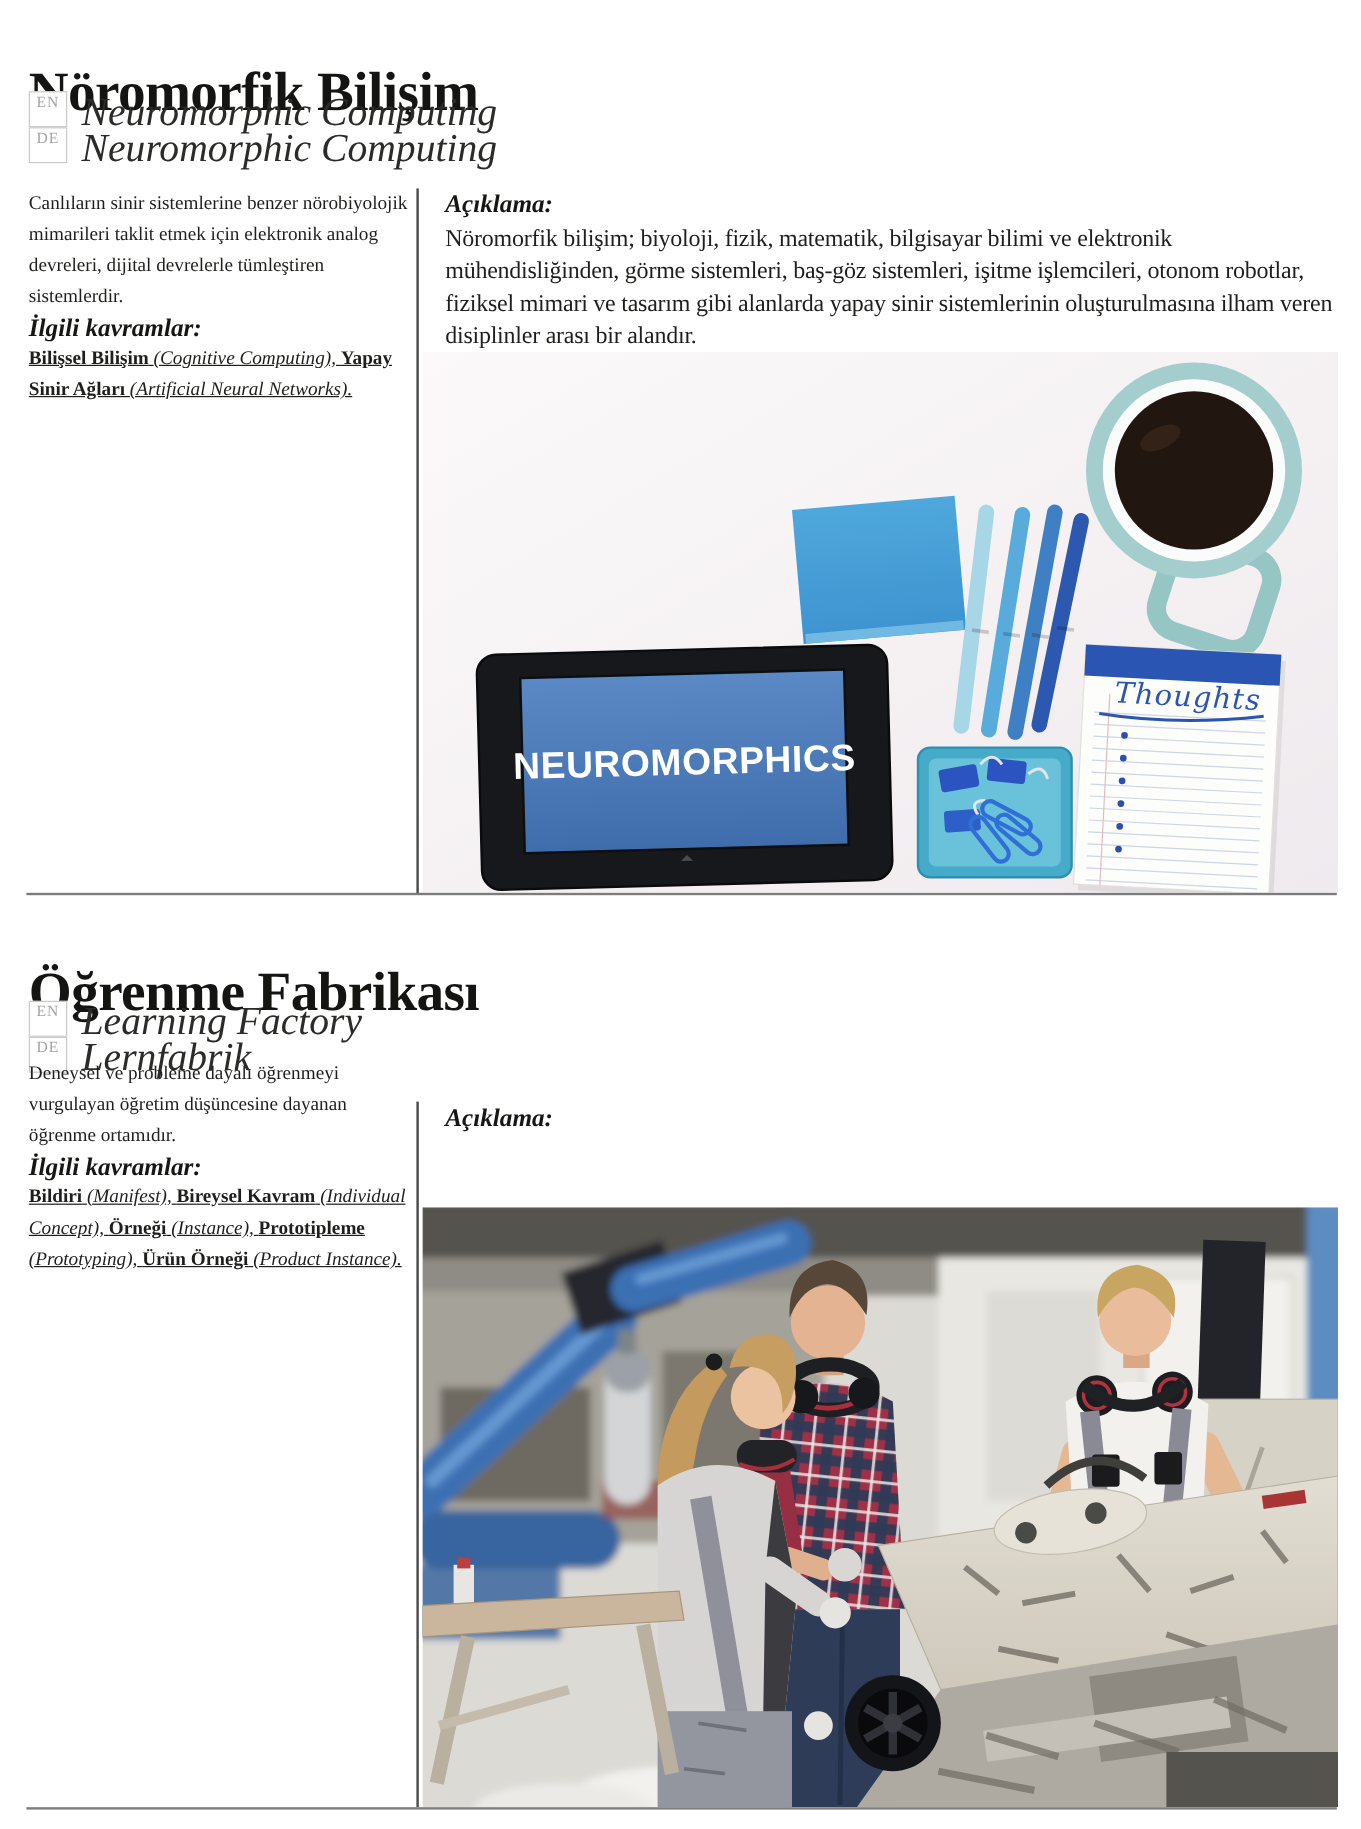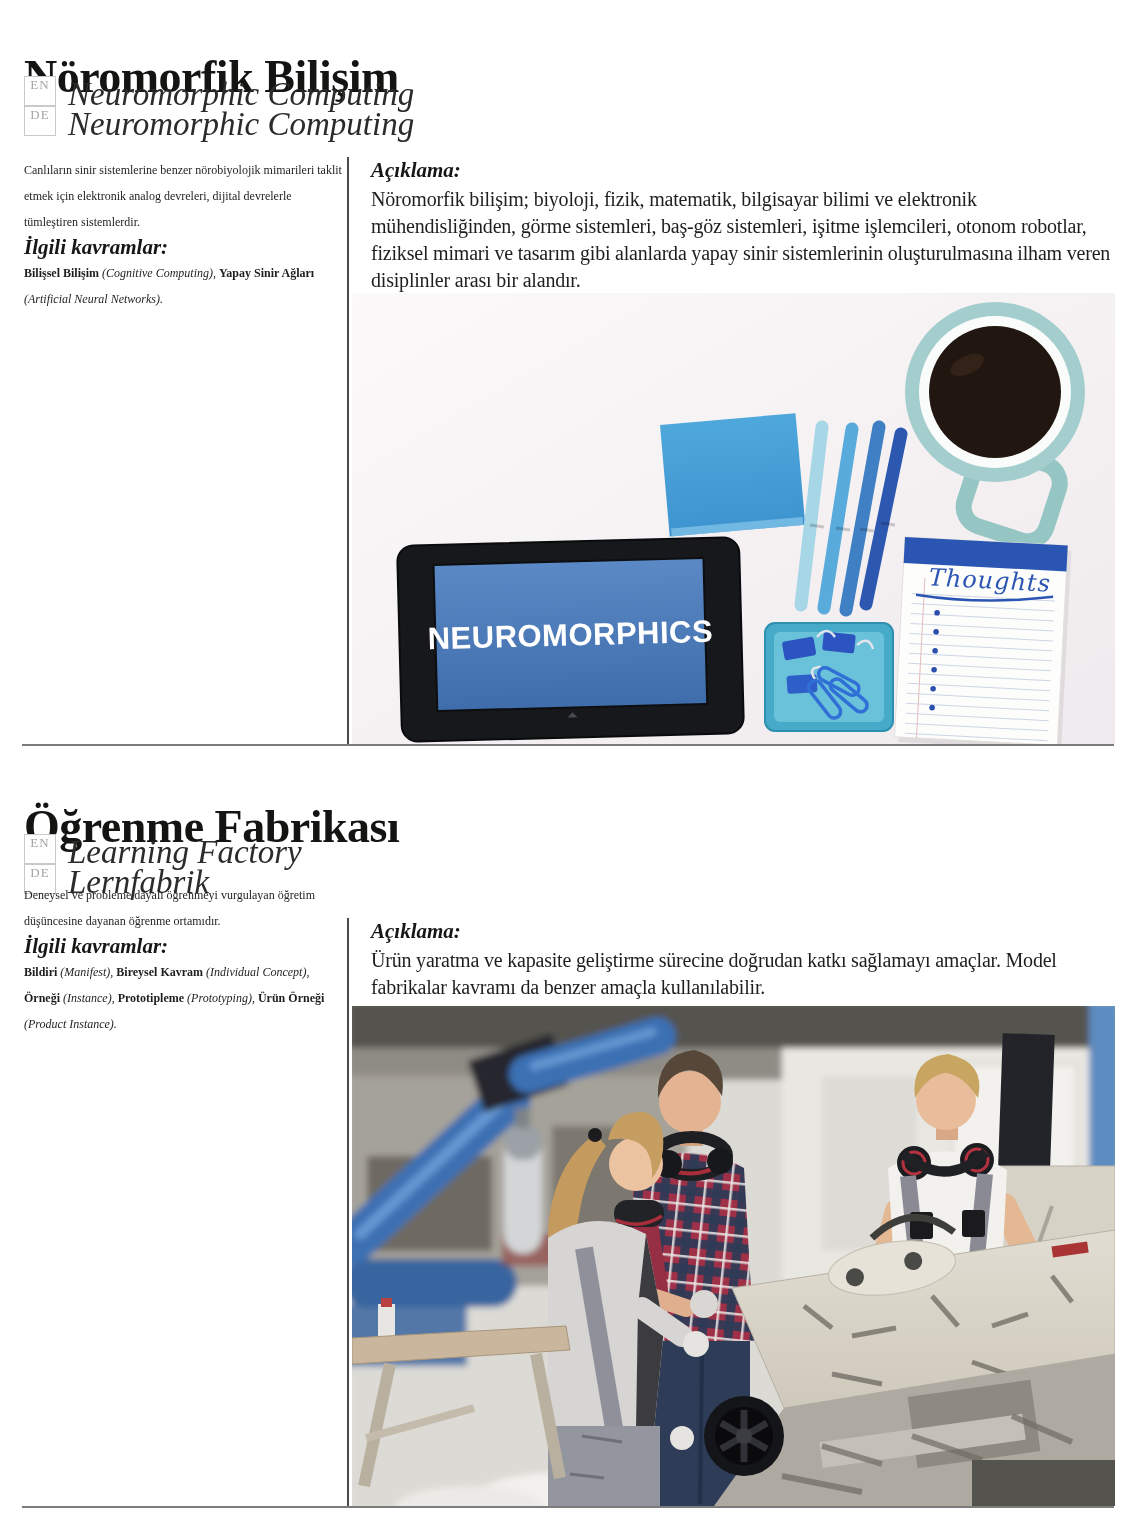--- a/index.html
+++ b/index.html
@@ -2,24 +2,24 @@
 <html><head>
 <meta charset="utf-8">
 <style>
   html,body{margin:0;padding:0;background:#ffffff;}
   body{width:1134px;height:1524px;position:relative;font-family:"Liberation Serif","DejaVu Serif",serif;color:#1d1d1b;}
   .abs{position:absolute;}
   .entry-title{font-size:46px;font-weight:bold;letter-spacing:-0.5px;color:#141412;line-height:1.05;}
   .trans-row{display:flex;height:30px;}
   .lang-badge{display:inline-block;min-width:26px;text-align:center;font-size:13px;letter-spacing:1px;color:#a4a4a4;border:1px solid #c9c9c9;padding:1px 2px 0 2px;line-height:14px;background:#fff;}
   .trans-text{font-style:italic;font-size:33px;color:#2b2b29;margin-left:12px;}
-  .body-text{font-size:12px;line-height:26px;color:#1e1e1c;}
+  .body-text{font-size:16px;line-height:26px;color:#1e1e1c;}
   .left-col{width:318px;}
   .label-bi{font-weight:bold;font-style:italic;font-size:21px;color:#161614;}
-  .related p, .related{margin:0;}
+  .related p, .related{margin:0;text-decoration:underline;}
   .rel-term{font-weight:bold;}
   .rel-tr{font-style:italic;}
   .desc-text{font-size:20px;line-height:27px;letter-spacing:-0.2px;width:741px;color:#1e1e1c;}
   .hrule{background:#7c7c7c;height:2px;}
   .vrule{background:#4a4a4a;width:1.5px;}
   .photo{overflow:hidden;}
   .mt18{}
   p{margin:0;}
 </style>
 </head>
@@ -171,21 +171,20 @@
       <span class="rel-term">Prototipleme</span>
       <span class="rel-tr">(Prototyping),</span>
       <span class="rel-term">Ürün Örneği</span>
       <span class="rel-tr">(Product Instance).</span>
     </p>
   </div>
 
   <div class="abs vrule" style="left:347px;top:918px;height:588px;"></div>
 
   <p class="abs label-bi" style="left:371px;top:919px;">Açıklama:</p>
-  <p class="abs desc-text" style="left:371px;top:947px;">Ürün yaratma ve kapasite geliştirme sürecine doğrudan katkı sağlamayı amaçlar. Model fabrikalar kavramı da benzer amaçla kullanılabilir.</p>
 
   <figure class="abs photo" style="left:352px;top:1006px;width:763px;height:500px;margin:0;">
     <svg width="763" height="500" viewBox="0 0 763 500" xmlns="http://www.w3.org/2000/svg">
       <defs>
         <filter id="blur1">
             <feGaussianBlur stdDeviation="3.2"></feGaussianBlur>
           </filter>
         <pattern id="plaid" width="26" height="26" patternUnits="userSpaceOnUse" patternTransform="rotate(6)">
           <rect width="26" height="26" fill="#9e3048"></rect>
           <rect y="14" width="26" height="9" fill="#2d3a57" opacity="0.9"></rect>

